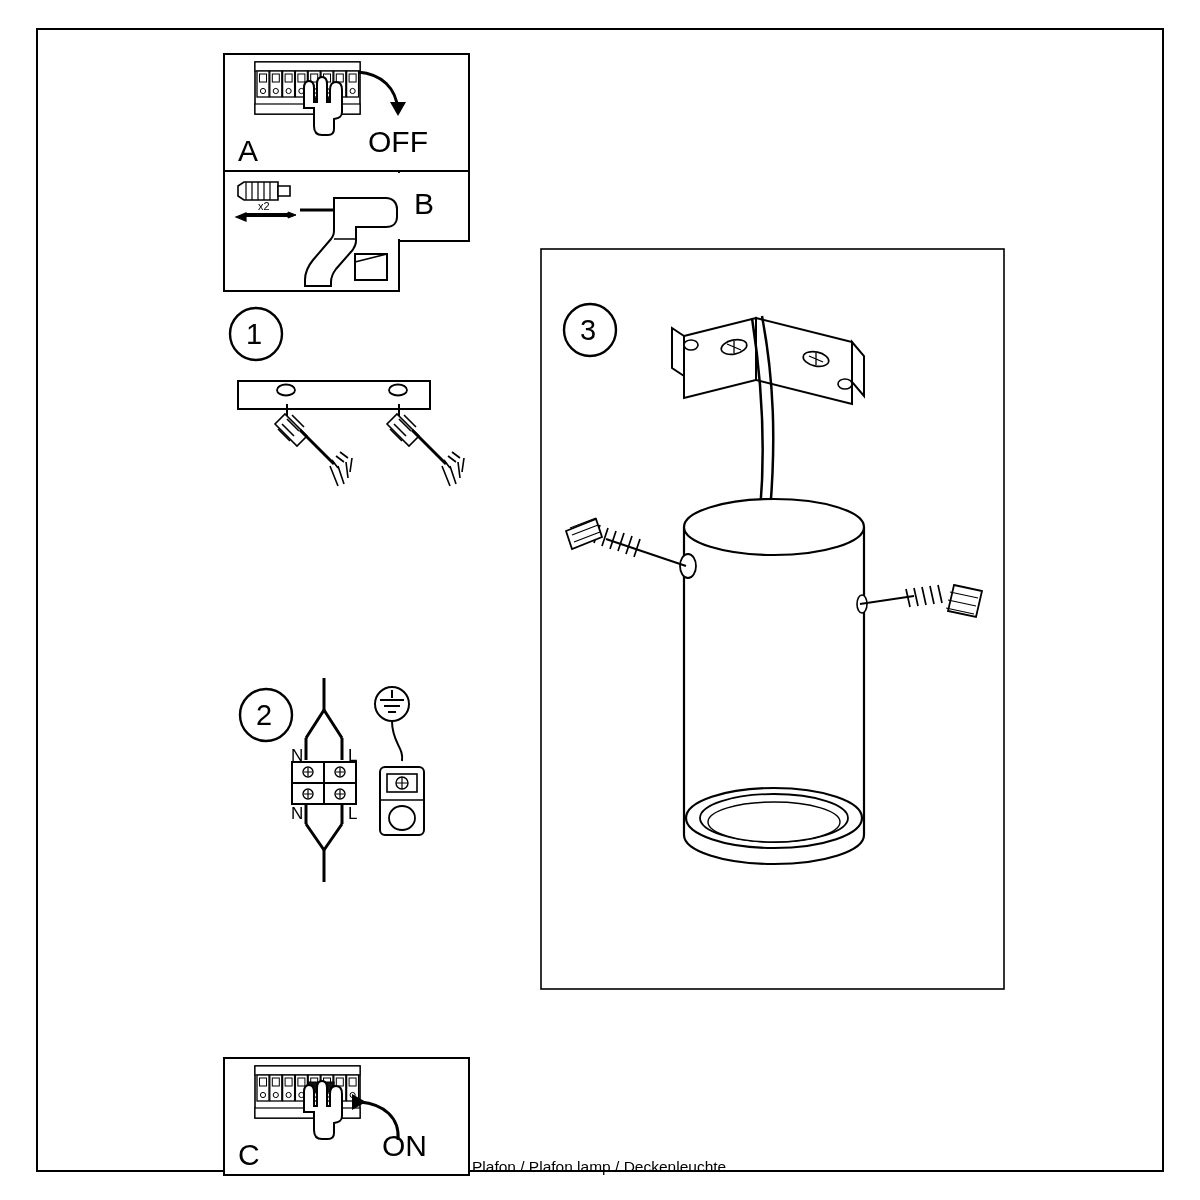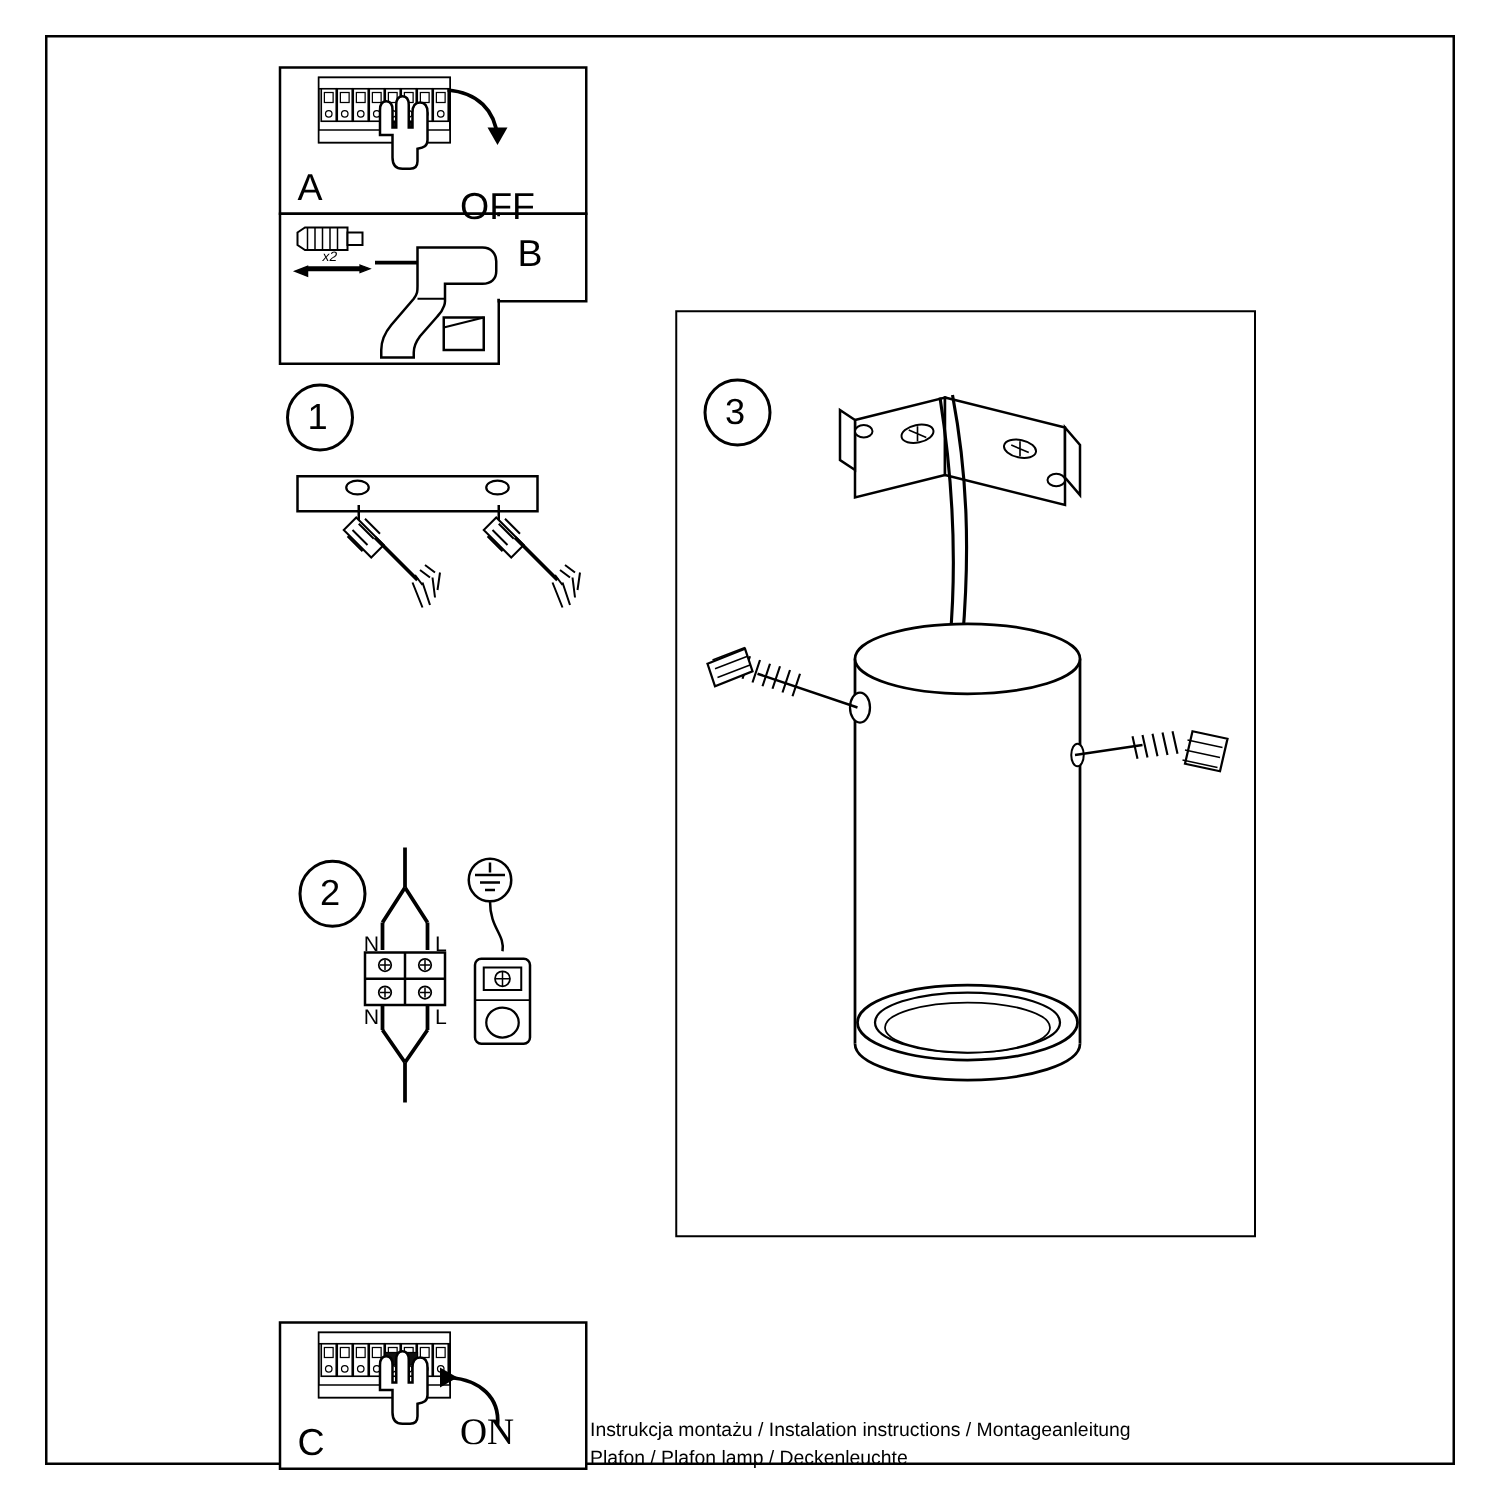--- a/index.html
+++ b/index.html
@@ -44,21 +44,20 @@
   .label-A, .label-B, .label-C {
     font-size: 30px;
     font-weight: 400;
   }
   .word-off, .word-on {
     font-size: 30px;
     font-weight: 400;
   }
   .x2 {
     font-size: 11px;
-    font-style: italic;
   }
   .nl {
     font-size: 17px;
   }
   .footer-line {
     font-size: 15.5px;
   }
   .stepnum {
     font-size: 29px;
     font-weight: 400;
@@ -300,34 +299,33 @@
                l0 12 -3 0 0 -18 c0 -5 -2 -7 -5 -7 -3 0 -5 2 -5 7 l0 18 -3 0
                0 -14 c0 -5 -2 -7 -5 -7 -3 0 -5 2 -5 7 l0 20 z"></path>
     </g>
     <g fill="none" stroke="#000" stroke-width="3">
       <path d="M398 1140 C400 1118 384 1104 360 1102"></path>
       <path d="M352 1094 L366 1102 L352 1110 Z" fill="#000" stroke="none"></path>
     </g>
   </svg>
 
   <div class="txt label-A" style="left:238px; top:134px;">A</div>
-  <div class="txt word-off" style="left:368px; top:125px;margin-top:24px;">OFF</div>
+  <div class="txt word-off" style="left:368px; top:125px;">OFF</div>
 
   <div class="txt label-B" style="left:414px; top:187px;">B</div>
   <div class="txt x2" style="left:258px; top:200px;">x2</div>
 
   <div class="txt stepnum" style="left:246px; top:318px;">1</div>
 
   <div class="txt stepnum" style="left:256px; top:699px;">2</div>
   <div class="txt nl" style="left:291px; top:746px;">N</div>
   <div class="txt nl" style="left:348px; top:746px;">L</div>
   <div class="txt nl" style="left:291px; top:804px;">N</div>
   <div class="txt nl" style="left:348px; top:804px;">L</div>
 
   <div class="txt stepnum" style="left:580px; top:314px;">3</div>
 
   <div class="txt label-C" style="left:238px; top:1138px;">C</div>
-  <div class="txt word-on" style="left:368px; top:1129px;font-family:Liberation Serif, serif;">ON</div>
-
-  <div class="txt footer-line" style="left:472px; top:1136px;">Instrukcja montażu / Instalation instructions / Montageanleitung</div>
+  <div class="txt word-on" style="left:382px; top:1129px;">ON</div>
+
   <div class="txt footer-line" style="left:472px; top:1158px;">Plafon / Plafon lamp / Deckenleuchte</div>
 
 </div>
 
 </body></html>

